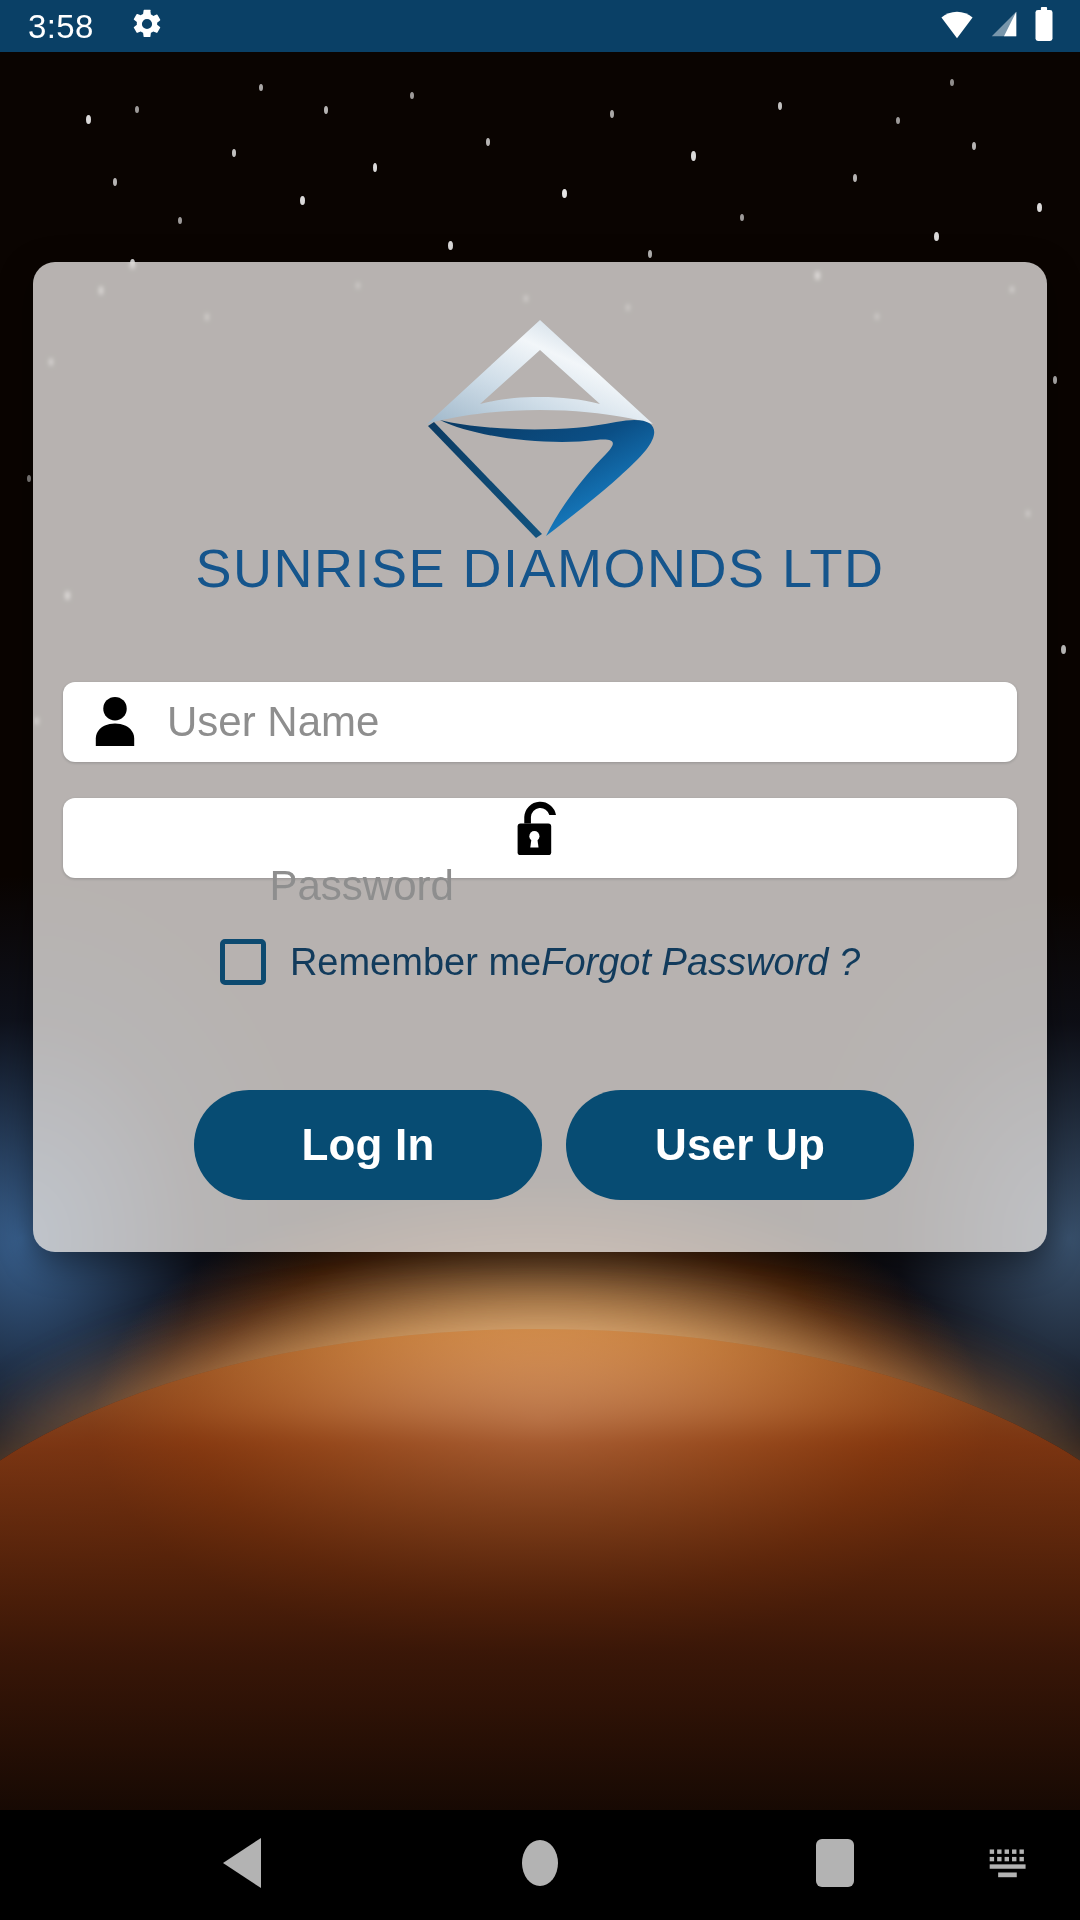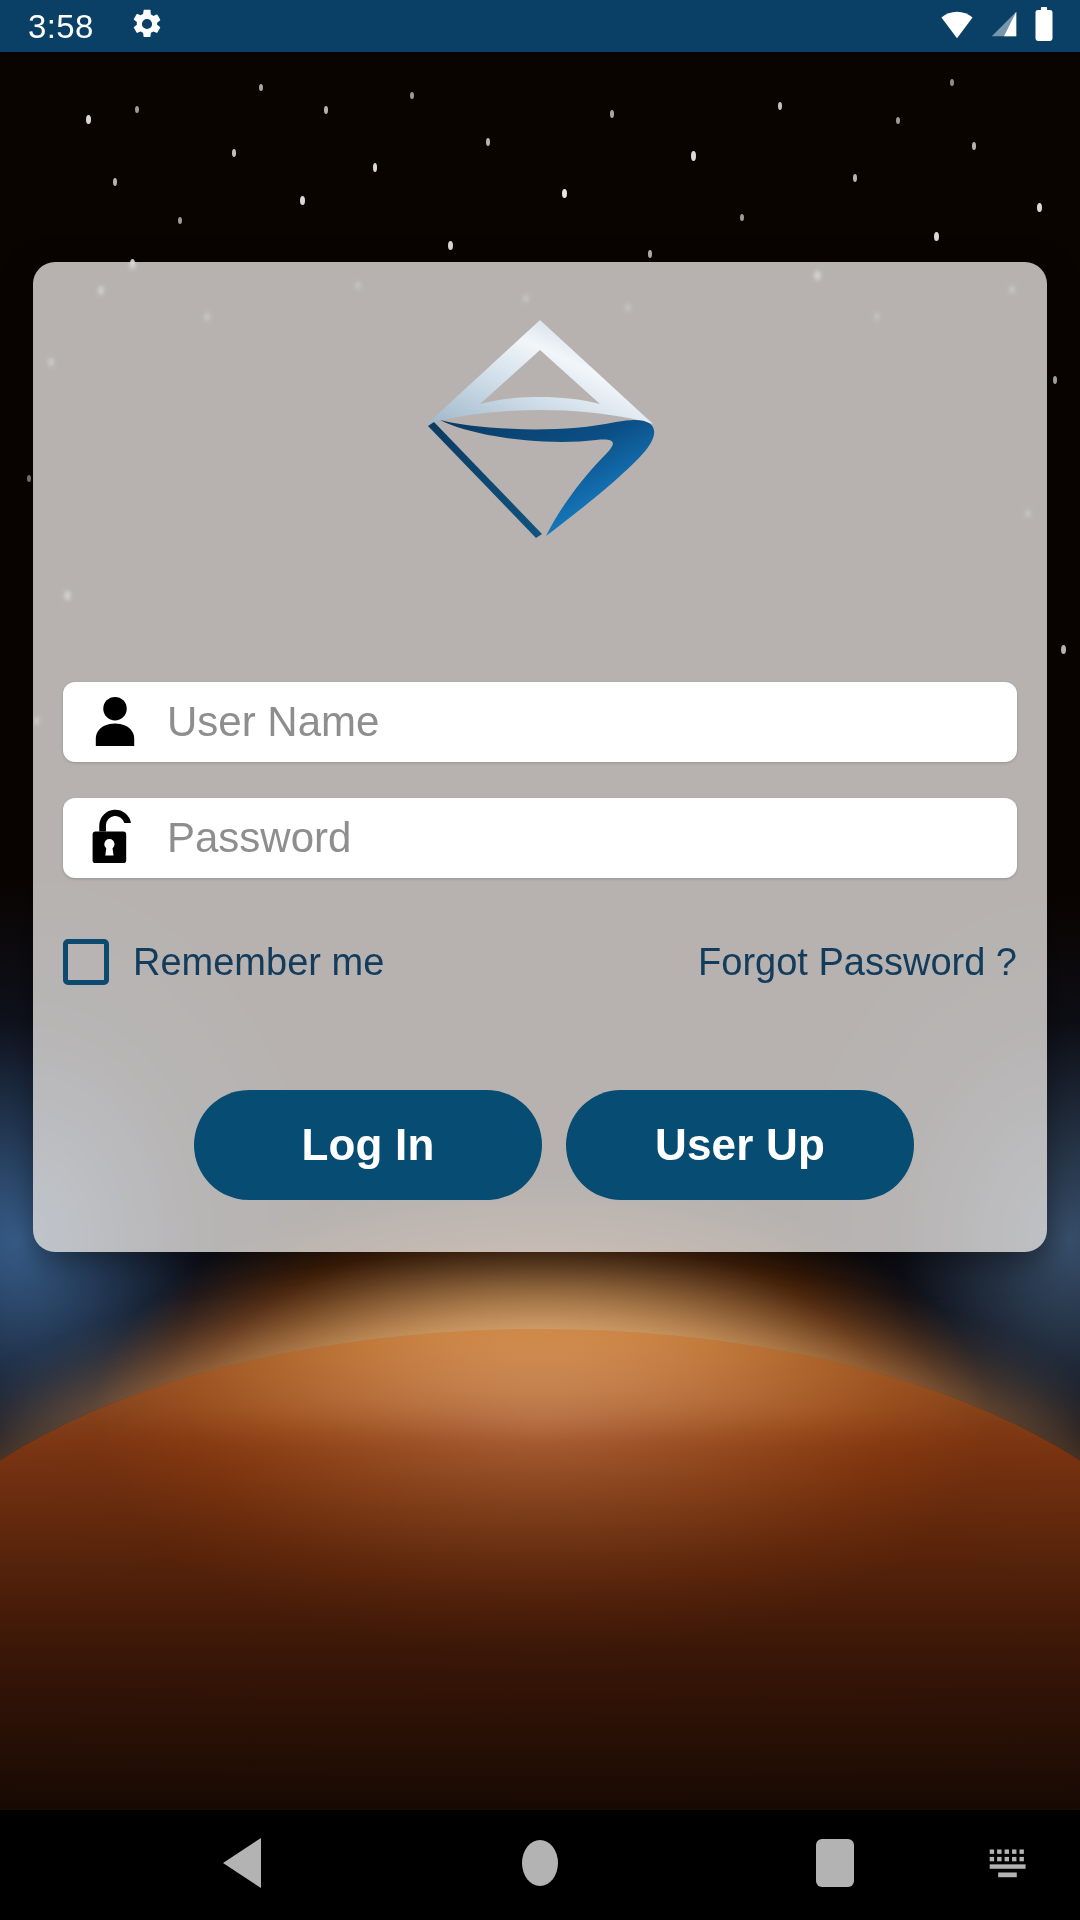--- a/index.html
+++ b/index.html
@@ -156,21 +156,21 @@
     left: 30px;
     width: 954px;
     height: 80px;
     background: #ffffff;
     border-radius: 12px;
     display: flex;
     align-items: center;
     box-shadow: 0 1px 3px rgba(0,0,0,0.18);
   }
   .field.username { top: 420px; }
-  .field.password { top: 536px; }
+  .field.password { top: 536px; flex-direction: column; }
   .field-icon {
     width: 104px;
     min-width: 104px;
     display: flex;
     align-items: center;
     justify-content: center;
   }
   .field-input {
     flex: 1;
     border: none;
@@ -189,21 +189,21 @@
 
   
   .row-options {
     position: absolute;
     left: 30px;
     top: 668px;
     width: 954px;
     height: 64px;
     display: flex;
     align-items: center;
-    justify-content: space-between;
+    justify-content: center;
   }
   .remember-wrap {
     display: flex;
     align-items: center;
     gap: 24px;
   }
   .checkbox {
     width: 46px;
     height: 46px;
     border: 5px solid #0d4a70;
@@ -214,20 +214,21 @@
   .remember-label {
     color: #123b5c;
     font-size: 38px;
     font-weight: 400;
   }
   .forgot-link {
     color: #123b5c;
     font-size: 38px;
     font-weight: 400;
     white-space: nowrap;
+    font-style: italic;
   }
 
   
   .row-buttons {
     position: absolute;
     left: 0; right: 0;
     top: 828px;
     display: flex;
     justify-content: center;
     gap: 24px;
@@ -381,20 +382,21 @@
                    M130 52 L70 106 C90 101 108 99 130 99 C152 99 170 101 190 106 Z" fill="url(#gTop)" fill-rule="evenodd"></path>
 
           <path d="M24 124 L132 236 L126 240 L18 128 Z" fill="url(#gLine)"></path>
 
           <path d="M30 122 C70 132 150 136 206 124 C246 116 252 132 236 152
                    C216 176 168 214 136 238 C152 206 176 176 196 156
                    C208 144 204 140 186 142 C140 148 66 140 30 122 Z" fill="url(#gSwoosh)"></path>
         </svg>
       </div>
 
+      <div class="brand-name">SUNRISE DIAMONDS LTD</div>
 
       <div class="field username">
         <span class="field-icon">
           <svg width="64" height="64" viewBox="0 0 24 24" fill="#000000">
             <circle cx="12" cy="7" r="4.4"></circle>
             <path d="M12 12.6c-4.2 0-7.2 2.4-7.2 5.6V21h14.4v-2.8c0-3.2-3-5.6-7.2-5.6z"></path>
           </svg>
         </span>
         <input class="field-input" type="text" placeholder="User Name" style="">
       </div>

